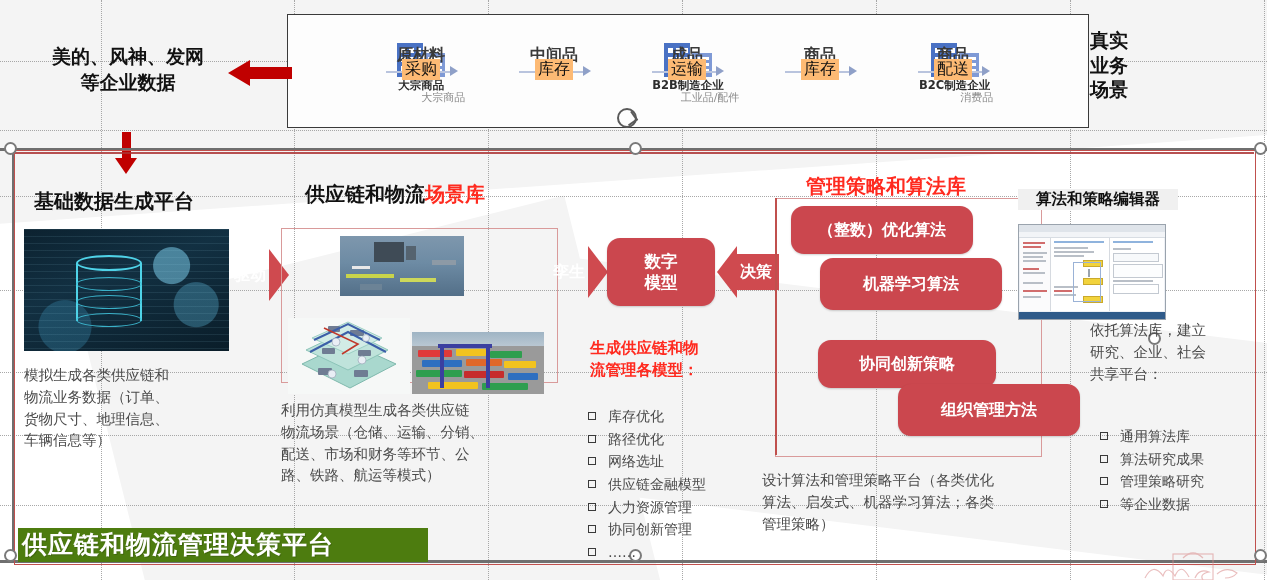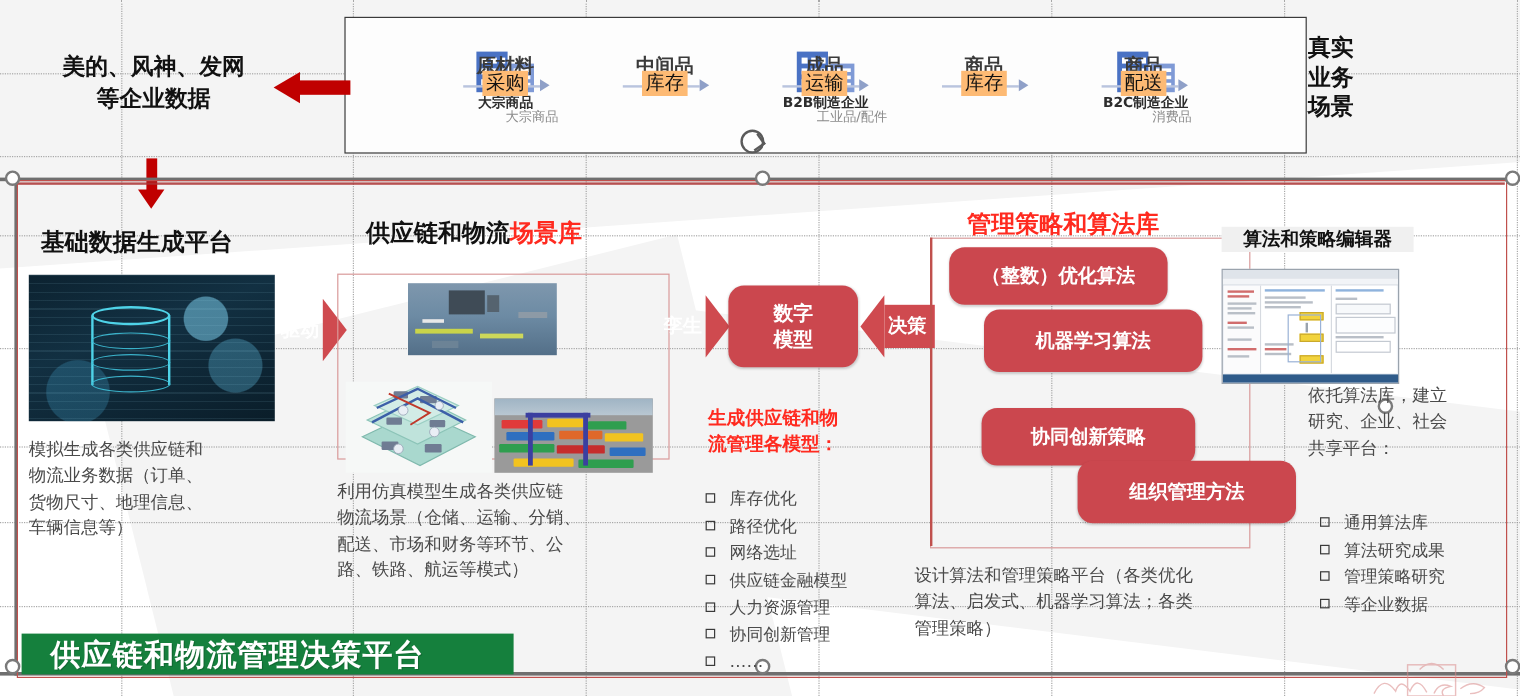--- a/index.html
+++ b/index.html
@@ -132,22 +132,22 @@
 
   
   .bullets{position:absolute;font-size:14px;color:#4a4a4a;line-height:1.62;}
   .bullets div{display:flex;align-items:baseline;gap:12px;white-space:nowrap;}
   .bullets .bx{flex:none;display:inline-block;width:8px;height:8px;border:1.6px solid #3a3a3a;box-sizing:border-box;position:relative;top:-1px;}
 
   
   .redtext{position:absolute;color:#ff2a1f;font-weight:bold;font-size:15.5px;line-height:1.4;}
 
   
-  .banner{position:absolute;left:18px;top:528px;width:410px;height:34px;background:#15803d;
-     display:flex;align-items:center;padding-left:24px;box-sizing:border-box;}
+  .banner{position:absolute;left:18px;top:528px;width:410px;height:34px;background:#4d7c0f;
+     display:flex;padding-left:4px;box-sizing:border-box;}
   .banner span{font-size:25px;font-weight:bold;color:#fff;letter-spacing:1px;
      text-shadow:1px 1px 0 rgba(0,0,0,.18);white-space:nowrap;}
 
   
   .doodle{position:absolute;right:4px;bottom:0;width:120px;height:46px;opacity:.55;}
 
   .refresh-ico{position:absolute;left:617px;top:108px;width:20px;height:20px;
      border:2px solid #5a5a5a;border-radius:50%;box-sizing:border-box;}
   .refresh-ico:after{content:"";position:absolute;left:6px;top:3px;width:9px;height:9px;
      border-right:2px solid #5a5a5a;border-bottom:2px solid #5a5a5a;transform:rotate(-35deg);}

